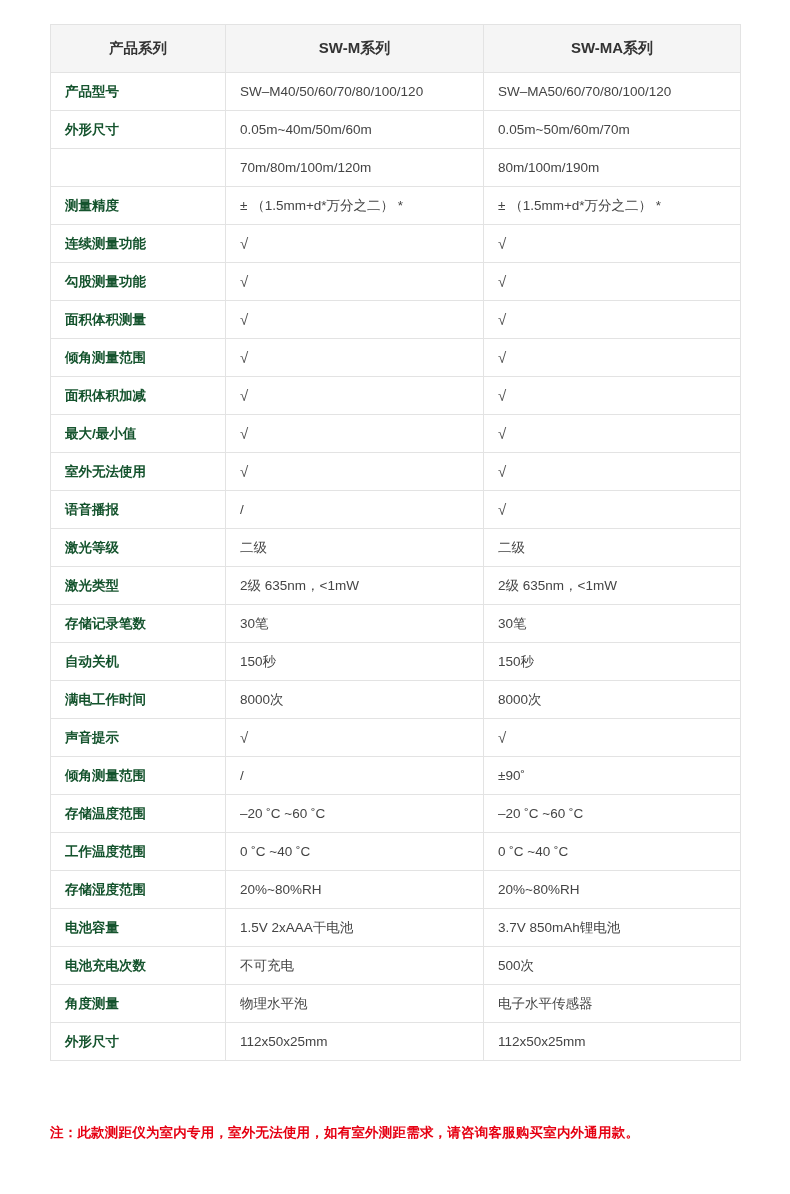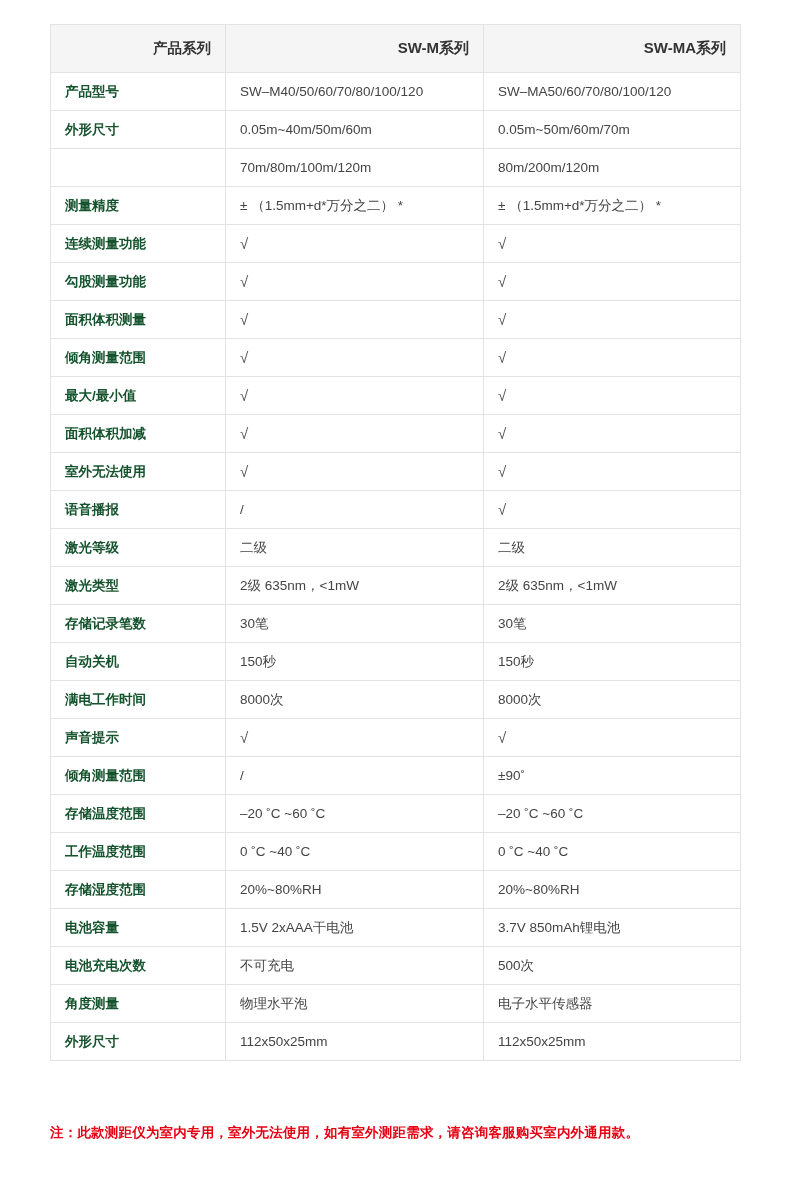--- a/index.html
+++ b/index.html
@@ -32,21 +32,21 @@
 
   table.spec th, table.spec td {
     border: 1px solid #e3e3e3;
     vertical-align: middle;
     box-sizing: border-box;
   }
   thead th {
     background: #f5f5f5;
     height: 48px;
     padding: 0 14px;
-    text-align: right;
+    text-align: center;
     font-size: 15px;
     font-weight: bold;
     color: #333333;
   }
   thead th.hdr-label {
     font-size: 14.5px;
   }
   tbody td {
     height: 38px;
     padding: 0 14px;
@@ -121,21 +121,21 @@
           <span class="val-line2">0.05m~40m/50m/60m</span>
         </td>
         <td class="value">
           <span class="val-line2">0.05m~50m/60m/70m</span>
         </td>
       </tr>
 
       <tr class="tall">
         <td class="label"></td>
         <td class="value"> 70m/80m/100m/120m</td>
-        <td class="value">80m/200m/120m</td>
+        <td class="value">80m/100m/190m</td>
       </tr>
 
       <tr>
         <td class="label">测量精度</td>
         <td class="value">± （1.5mm+d*万分之二） *</td>
         <td class="value">± （1.5mm+d*万分之二） *</td>
       </tr>
 
       <tr>
         <td class="label">连续测量功能</td>
@@ -155,27 +155,27 @@
         <td class="value"><span class="check">√</span></td>
       </tr>
 
       <tr>
         <td class="label">倾角测量范围</td>
         <td class="value"><span class="check">√</span></td>
         <td class="value"><span class="check">√</span></td>
       </tr>
 
       <tr>
+        <td class="label">面积体积加减</td>
+        <td class="value"><span class="check">√</span></td>
+        <td class="value"><span class="check">√</span></td>
+      </tr>
+
+      <tr>
         <td class="label">最大/最小值</td>
-        <td class="value"><span class="check">√</span></td>
-        <td class="value"><span class="check">√</span></td>
-      </tr>
-
-      <tr>
-        <td class="label">面积体积加减</td>
         <td class="value"><span class="check">√</span></td>
         <td class="value"><span class="check">√</span></td>
       </tr>
 
       <tr>
         <td class="label">室外无法使用</td>
         <td class="value"><span class="check">√</span></td>
         <td class="value"><span class="check">√</span></td>
       </tr>
 

